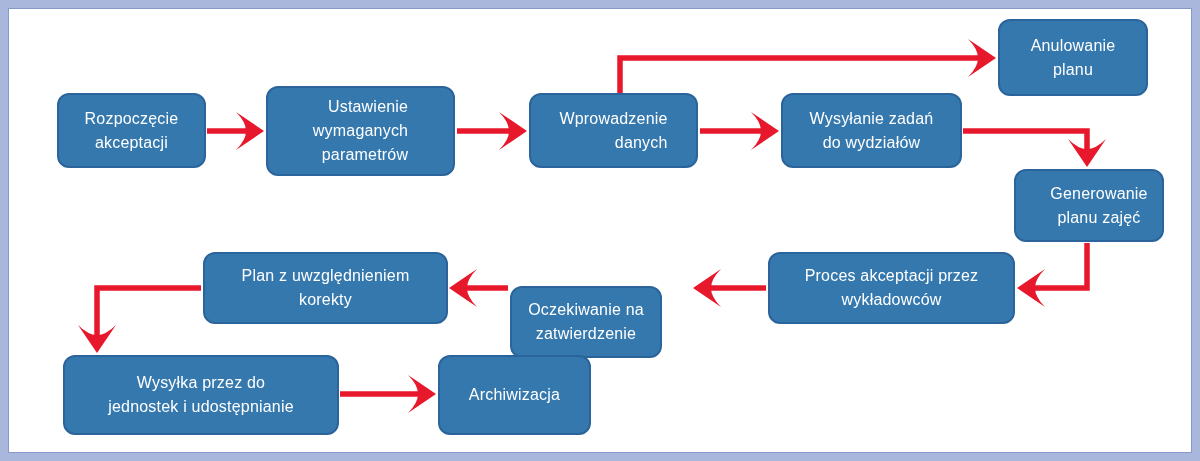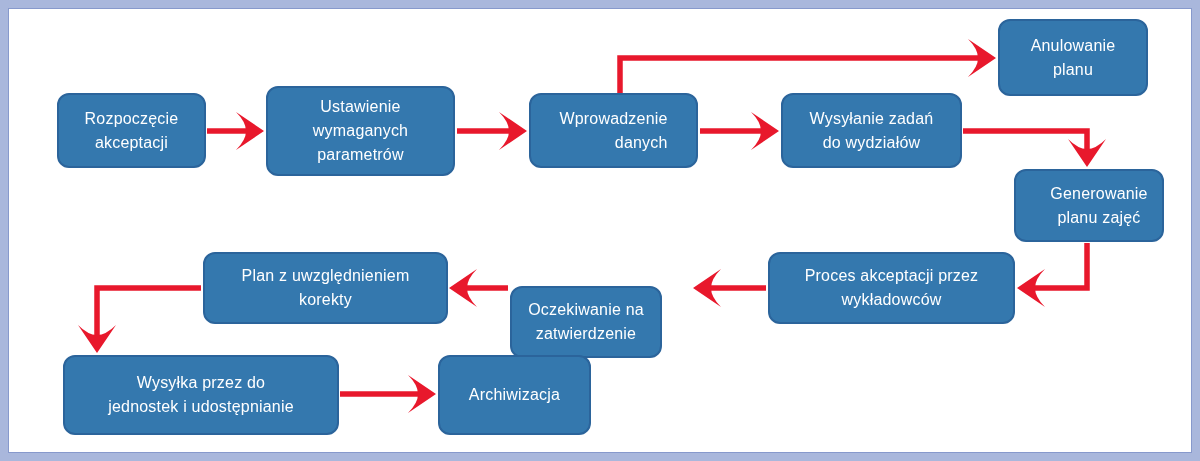--- a/index.html
+++ b/index.html
@@ -87,21 +87,21 @@
     <path class="edge-line" d="M201 288 H97 V335"></path>
     <path class="edge-head" d="M97 353 L78 325 Q88 335 97 335 Q106 335 116 325 Z"></path>
 
     <path class="edge-line" d="M340 394 H418"></path>
     <path class="edge-head" d="M436 394 L408 375 Q418 385 418 394 Q418 403 408 413 Z"></path>
   </svg>
 
   <div class="node" style="left:57px;  top:93px;  width:149px; height:75px;">Rozpoczęcie
 akceptacji</div>
 
-  <div class="node" style="left:266px; top:86px;  width:189px; height:90px;">Ustawienie
+  <div class="node" style="left:266px; top:86px;  width:189px; height:90px;text-align:right;">Ustawienie
 wymaganych
 parametrów</div>
 
   <div class="node" style="left:529px; top:93px;  width:169px; height:75px;text-align:right;">Wprowadzenie
 danych</div>
 
   <div class="node" style="left:781px; top:93px;  width:181px; height:75px;">Wysyłanie zadań
 do wydziałów</div>
 
   <div class="node" style="left:998px; top:19px;  width:150px; height:77px;">Anulowanie

